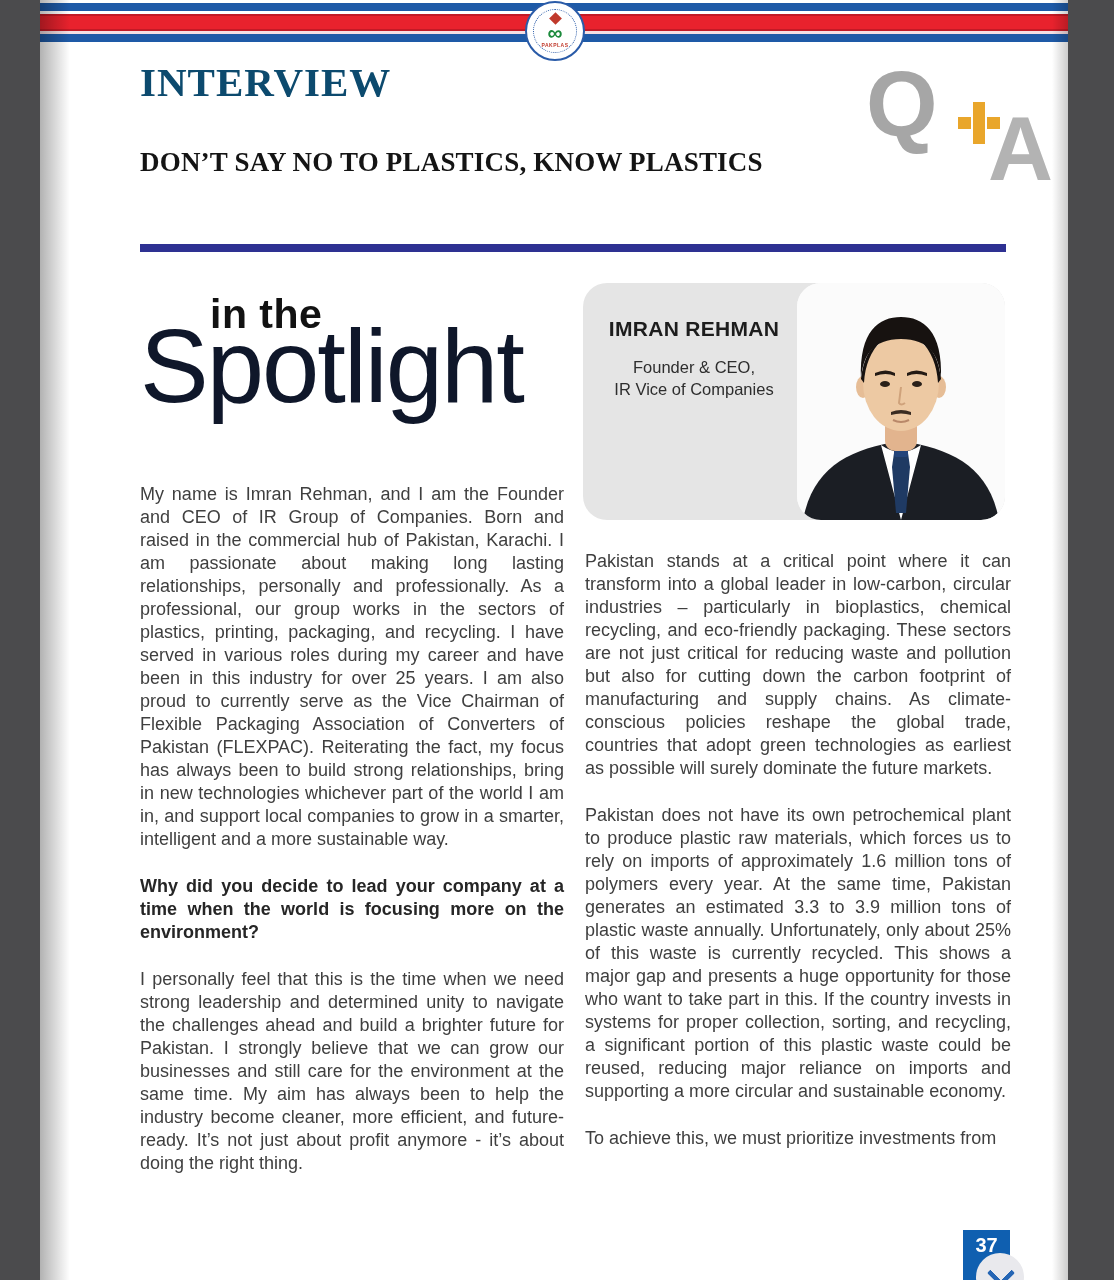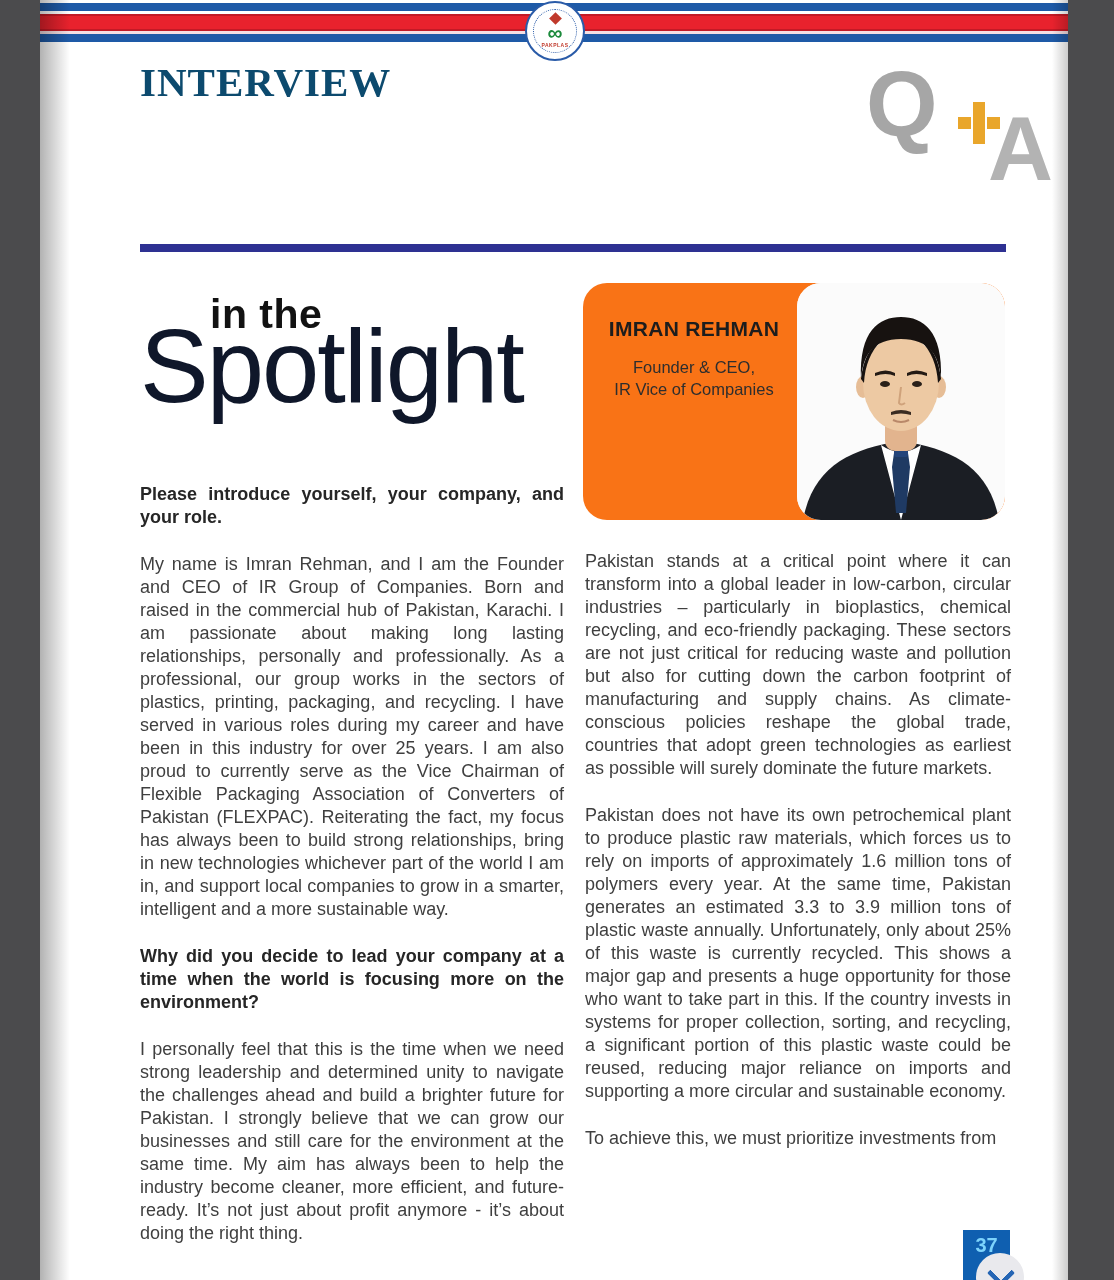--- a/index.html
+++ b/index.html
@@ -88,21 +88,21 @@
   }
   .spotlight .word{
     margin:0;padding-top:38px;
     font-family:Liberation Sans, sans-serif;font-weight:normal;
     font-size:103px;line-height:1.05;color:#0f172a;letter-spacing:-2px;
   }
 
   
   .profile-card{
     position:absolute;left:543px;top:283px;width:422px;height:237px;
-    background:#f97316;border-radius:24px;overflow:hidden;display:flex;
+    background:#e5e5e5;border-radius:24px;overflow:hidden;display:flex;
   }
   .profile-text{flex:1 1 auto;text-align:center;padding:34px 6px 0 14px;color:#222;}
   .profile-name{font-size:21px;font-weight:bold;letter-spacing:.3px;color:#1d1d1d;}
   .profile-title{font-size:16.5px;line-height:1.32;color:#2e2e2e;margin-top:16px;}
   .profile-title.second{margin-top:14px;}
   .profile-photo{flex:0 0 208px;height:237px;background:#fbfbfb;border-radius:24px;overflow:hidden;}
 
   
   .col{
     position:absolute;width:424px;
@@ -115,21 +115,21 @@
   .a{margin:24px 0 0 0;}
   .q + .a{margin-top:24px;}
   .a + .q{margin-top:24px;}
   .q:first-child{margin-top:0;}
   .col p{margin:24px 0 0 0;}
   .col p:first-child{margin-top:0;}
 
   
   .page-num{
     position:absolute;left:923px;top:1230px;width:47px;height:50px;
-    background:#0f5fb0;color:#7dd3fc;font-size:20px;font-weight:bold;
+    background:#0f5fb0;color:#ffffff;font-size:20px;font-weight:bold;
     text-align:center;box-sizing:border-box;padding-top:4px;z-index:4;
   }
   .fab{
     position:absolute;left:936px;top:1253px;width:48px;height:48px;border-radius:50%;
     background:#e9e9ed;z-index:5;border:none;cursor:pointer;
   }
   .fab .chev{
     position:absolute;left:15px;top:10px;width:15px;height:15px;
     border-right:5px solid #2565b4;border-bottom:5px solid #2565b4;
     transform:rotate(45deg);border-radius:2px;
@@ -143,20 +143,21 @@
 
     <div class="ribbon"></div>
     <div class="assoc-badge">
       <span class="ring"></span>
       <span class="emblem"></span>
       <span class="infinity">∞</span>
       <span class="badge-text">PAKPLAS</span>
     </div>
 
     <div class="section-label">INTERVIEW</div>
+    <div class="headline-1">DON’T SAY NO TO PLASTICS, KNOW PLASTICS</div>
     <div class="header-rule"></div>
 
     <div class="qa-logo">
       <span class="qa-q">Q</span>
       <span class="qa-plus">
         <span class="ph"></span>
         <span class="pv"></span>
         <span class="pc"></span>
 
       </span>
@@ -206,21 +207,20 @@
 
           <path d="M104,104 L102,120 Q104,123 108,120" stroke="#cfa27b" stroke-width="2" fill="none"></path>
 
           <path d="M94,129 Q104,125 114,129 L114,132 Q104,129 94,132 Z" fill="#3a2c22"></path>
           <path d="M96,137 Q104,141 112,137" stroke="#b98869" stroke-width="2" fill="none"></path>
         </svg>
       </div>
     </div>
 
     <div class="col col-left">
-      <p class="q">Please introduce yourself, your company, and your role.</p>
       <p class="a">My name is Imran Rehman, and I am the Founder and CEO of IR Group of Companies. Born and raised in the commercial hub of Pakistan, Karachi. I am passionate about making long lasting relationships, personally and professionally. As a professional, our group works in the sectors of plastics, printing, packaging, and recycling. I have served in various roles during my career and have been in this industry for over 25 years. I am also proud to currently serve as the Vice Chairman of Flexible Packaging Association of Converters of Pakistan (FLEXPAC). Reiterating the fact, my focus has always been to build strong relationships, bring in new technologies whichever part of the world I am in, and support local companies to grow in a smarter, intelligent and a more sustainable way.</p>
       <p class="q">Why did you decide to lead your company at a time when the world is focusing more on the environment?</p>
       <p class="a">I personally feel that this is the time when we need strong leadership and determined unity to navigate the challenges ahead and build a brighter future for Pakistan. I strongly believe that we can grow our businesses and still care for the environment at the same time. My aim has always been to help the industry become cleaner, more efficient, and future-ready. It’s not just about profit anymore - it’s about doing the right thing.</p>
     </div>
 
     <div class="col col-right">
       <p class="a">Pakistan stands at a critical point where it can transform into a global leader in low-carbon, circular industries – particularly in bioplastics, chemical recycling, and eco-friendly packaging. These sectors are not just critical for reducing waste and pollution but also for cutting down the carbon footprint of manufacturing and supply chains. As climate-conscious policies reshape the global trade, countries that adopt green technologies as earliest as possible will surely dominate the future markets.</p>
       <p class="a">Pakistan does not have its own petrochemical plant to produce plastic raw materials, which forces us to rely on imports of approximately 1.6 million tons of polymers every year. At the same time, Pakistan generates an estimated 3.3 to 3.9 million tons of plastic waste annually. Unfortunately, only about 25% of this waste is currently recycled. This shows a major gap and presents a huge opportunity for those who want to take part in this. If the country invests in systems for proper collection, sorting, and recycling, a significant portion of this plastic waste could be reused, reducing major reliance on imports and supporting a more circular and sustainable economy.</p>
       <p class="a">To achieve this, we must prioritize investments from</p>
     </div>

